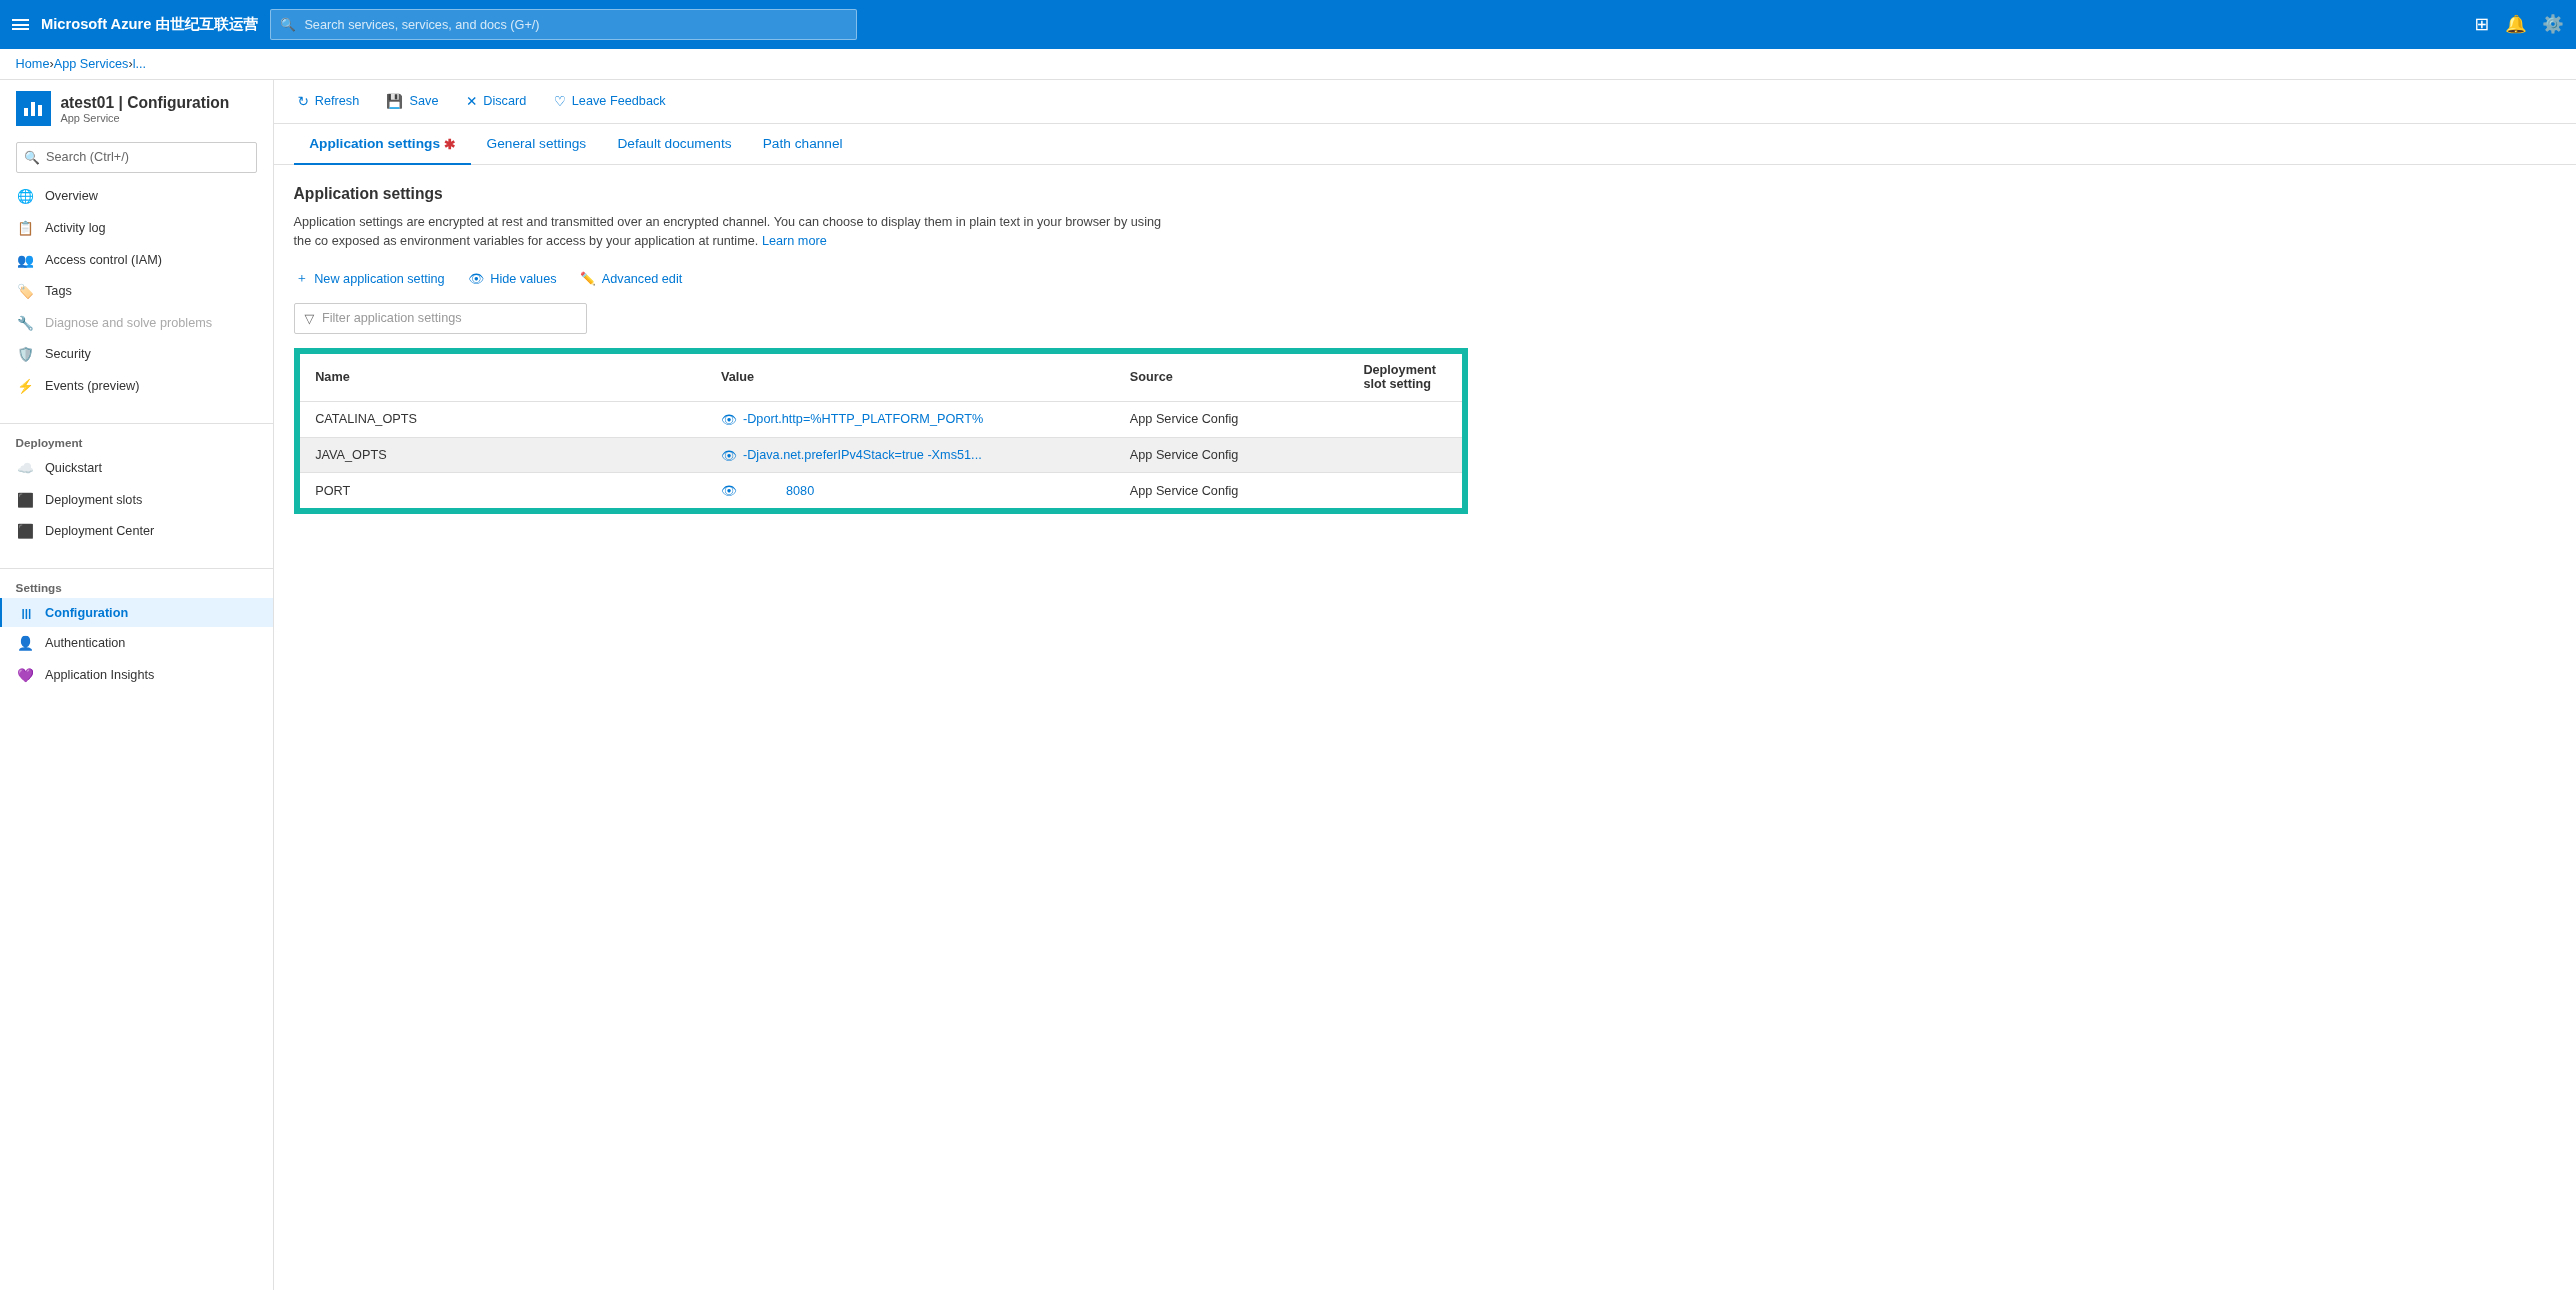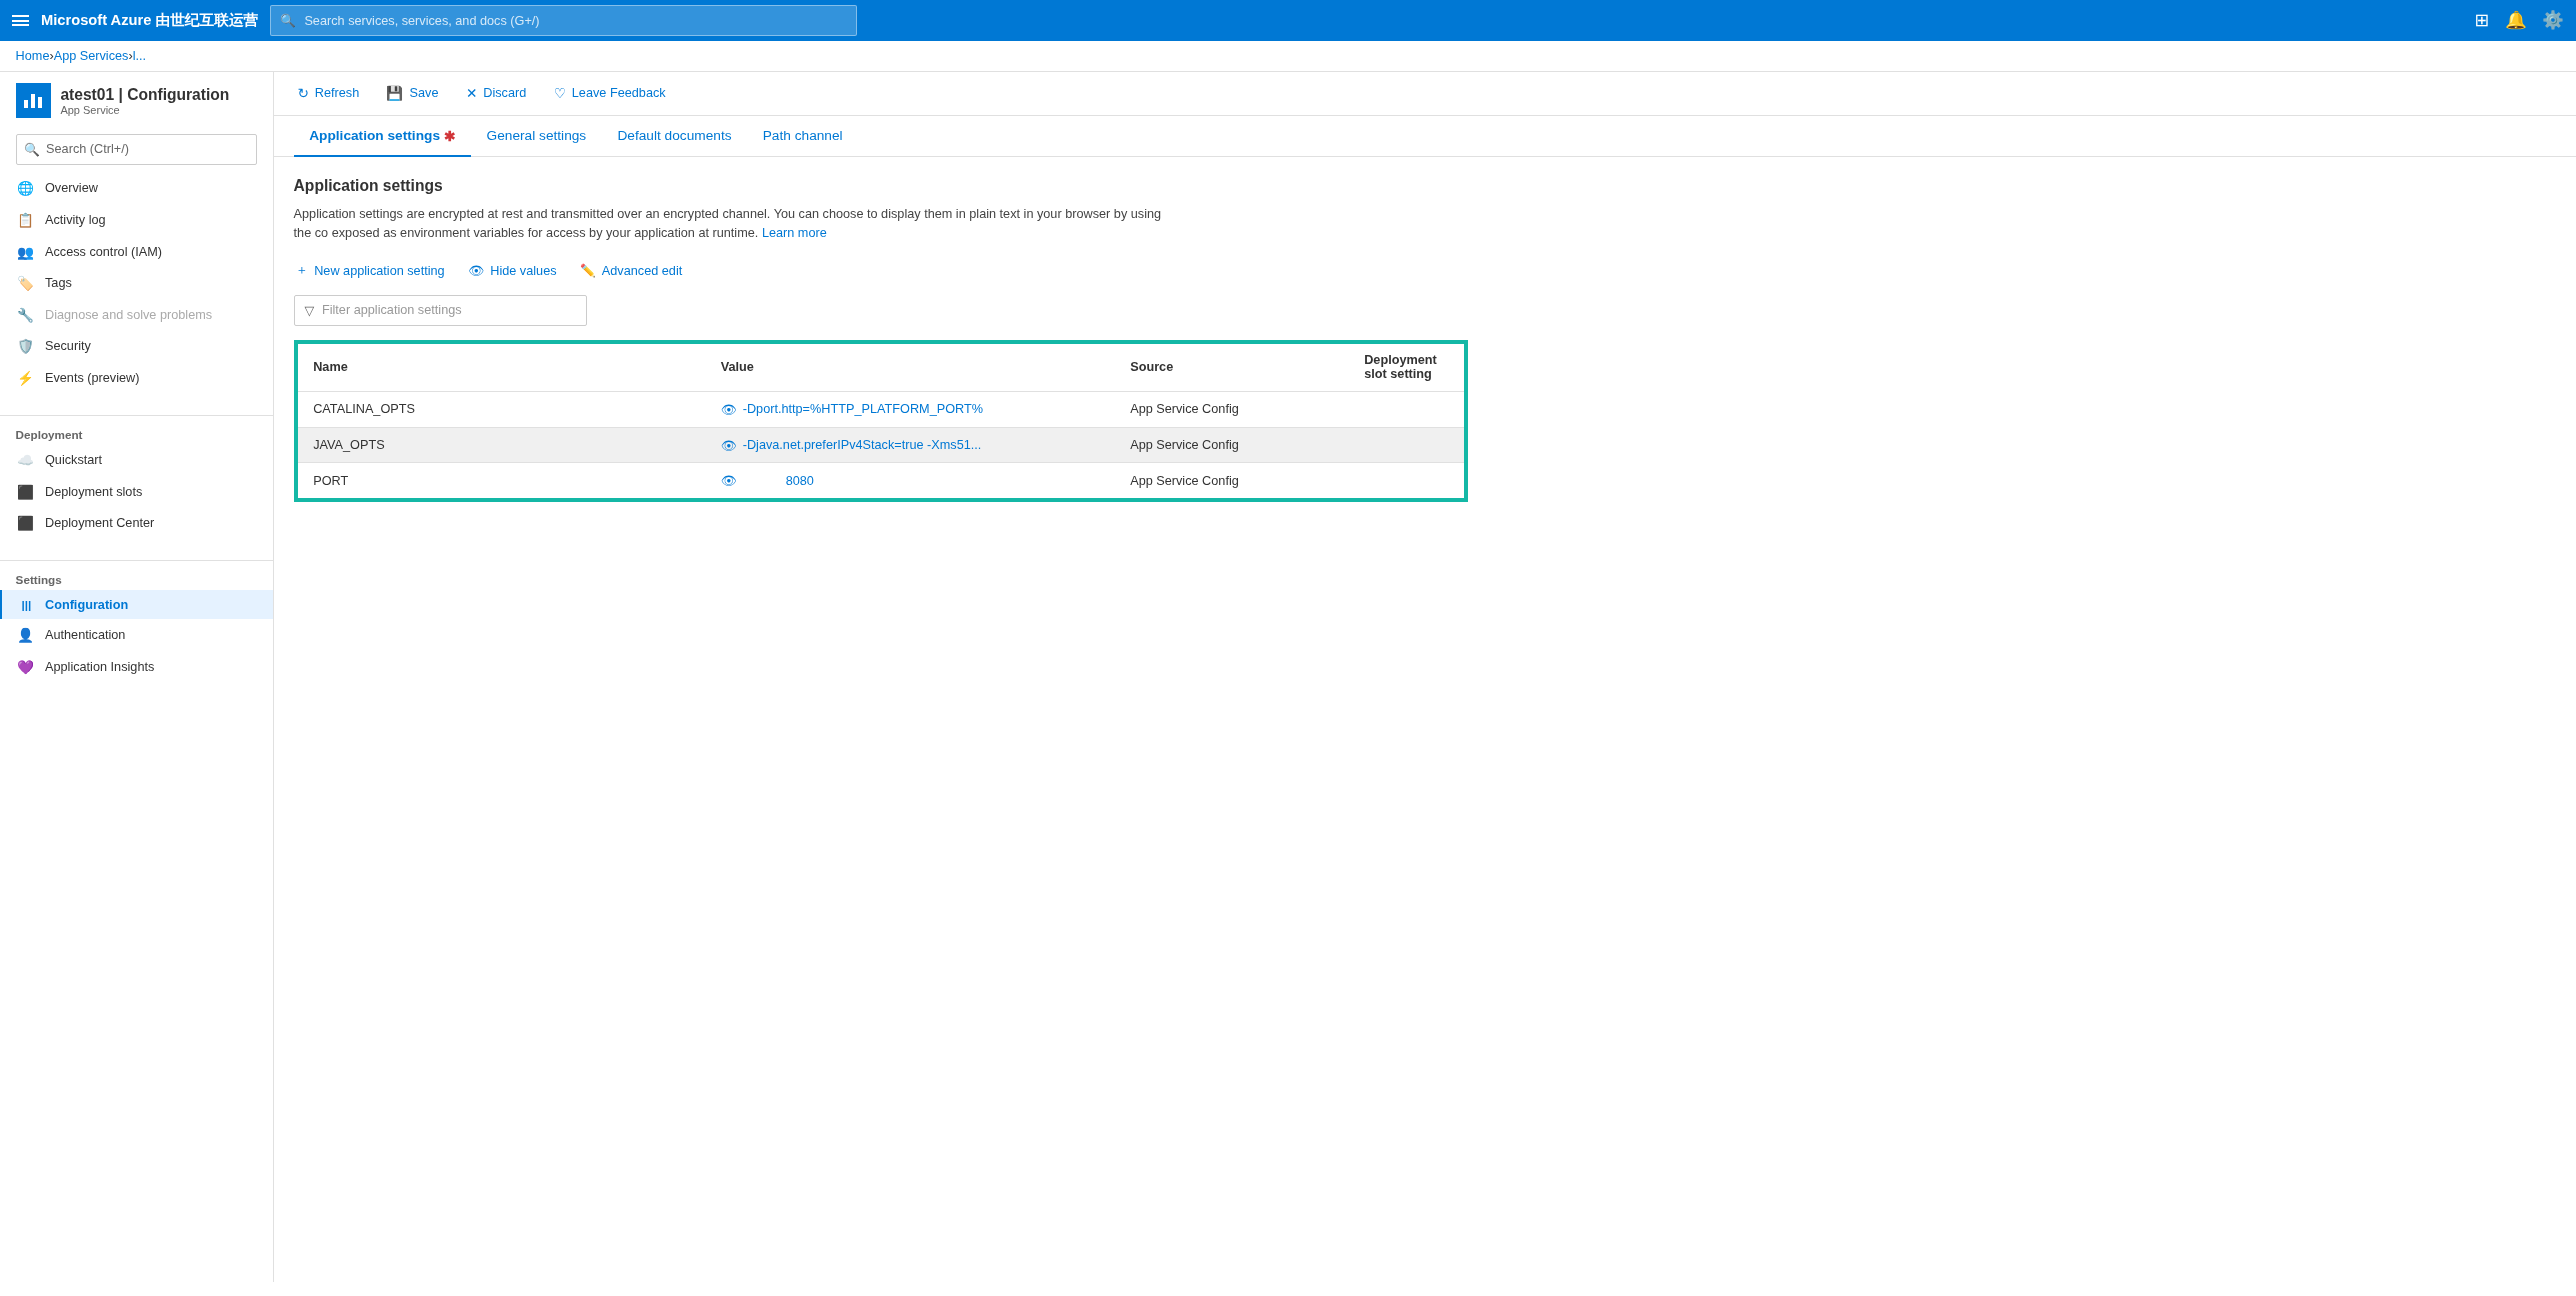--- a/index.html
+++ b/index.html
@@ -1,21 +1,21 @@
 <!DOCTYPE html>
 <html><head>
   <meta charset="utf-8">
   <style>
     * { box-sizing: border-box; margin: 0; padding: 0; }
     body { font-family: 'Segoe UI', Arial, sans-serif; font-size: 12.7px; background: #fff; color: #333; overflow-x: hidden; }
 
     
     .top-bar {
       background: #0078d4;
-      height: 41px;
+      height: 49px;
       display: flex;
       align-items: center;
       padding: 0 11.7px;
       gap: 11.7px;
       color: #fff;
     }
     .top-bar-title {
       font-size: 14.7px;
       font-weight: 600;
       color: #fff;
@@ -249,21 +249,21 @@
       padding: 0 9.8px;
       gap: 7.8px;
       width: 293px;
       font-size: 12.7px;
       color: #666;
       background: #fff;
     }
 
     
     .settings-table {
-      border: 4px solid #14b8a6;
+      border: 6px solid #14b8a6;
       width: 100%;
       max-width: 1174px;
       border-collapse: collapse;
       background: #fff;
     }
     .settings-table th {
       text-align: left;
       padding: 9.8px 15.6px;
       font-size: 12.7px;
       font-weight: 600;

